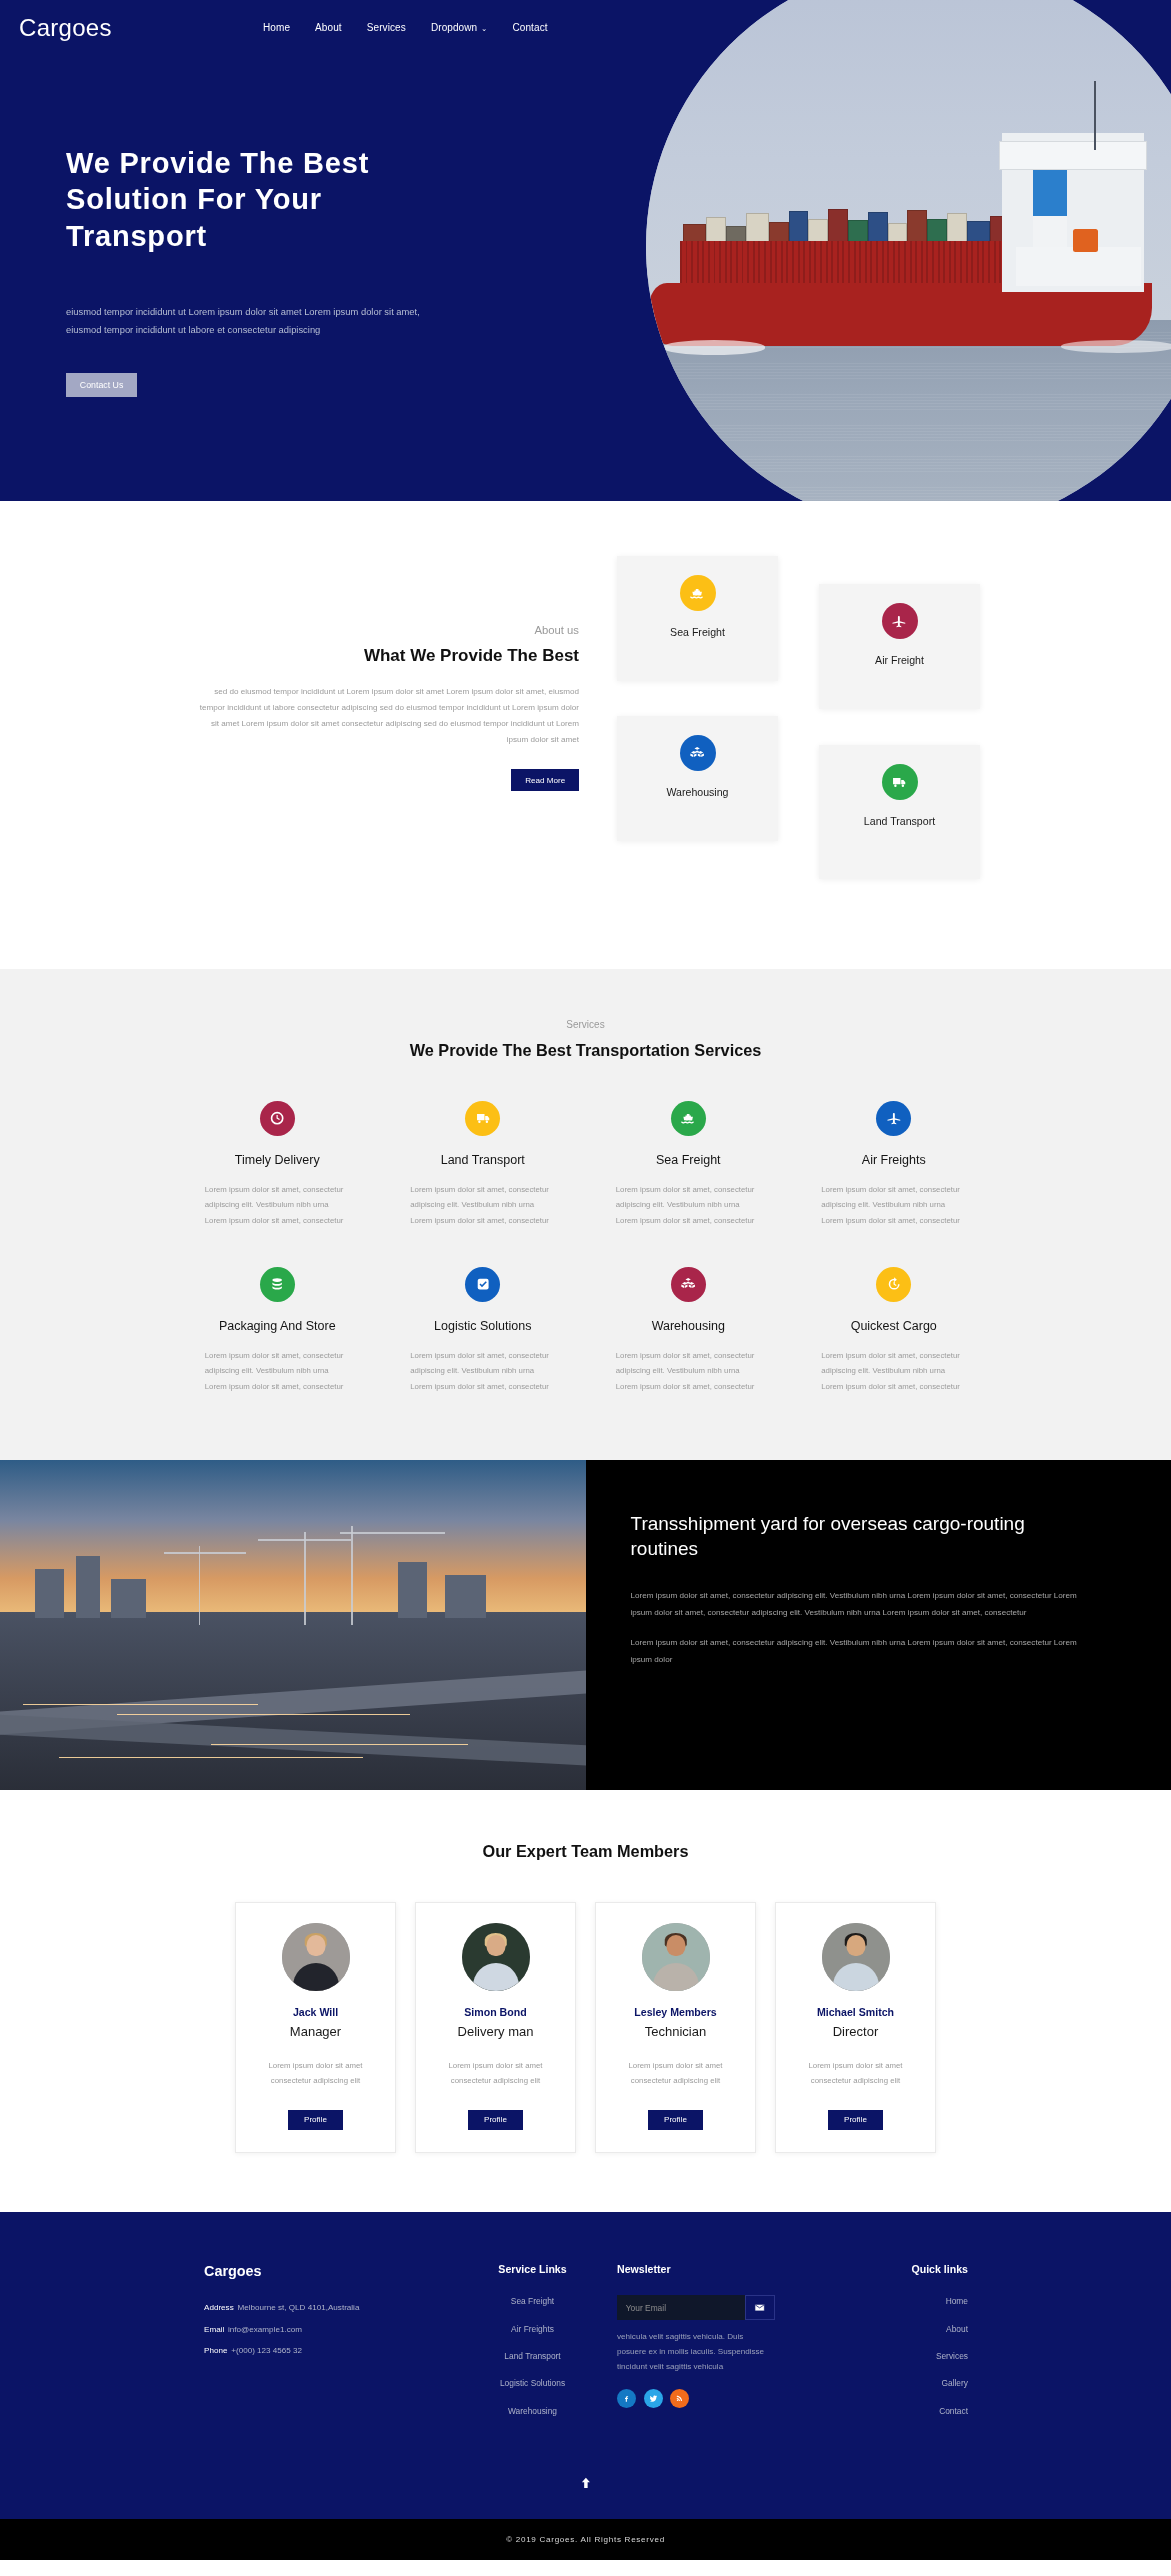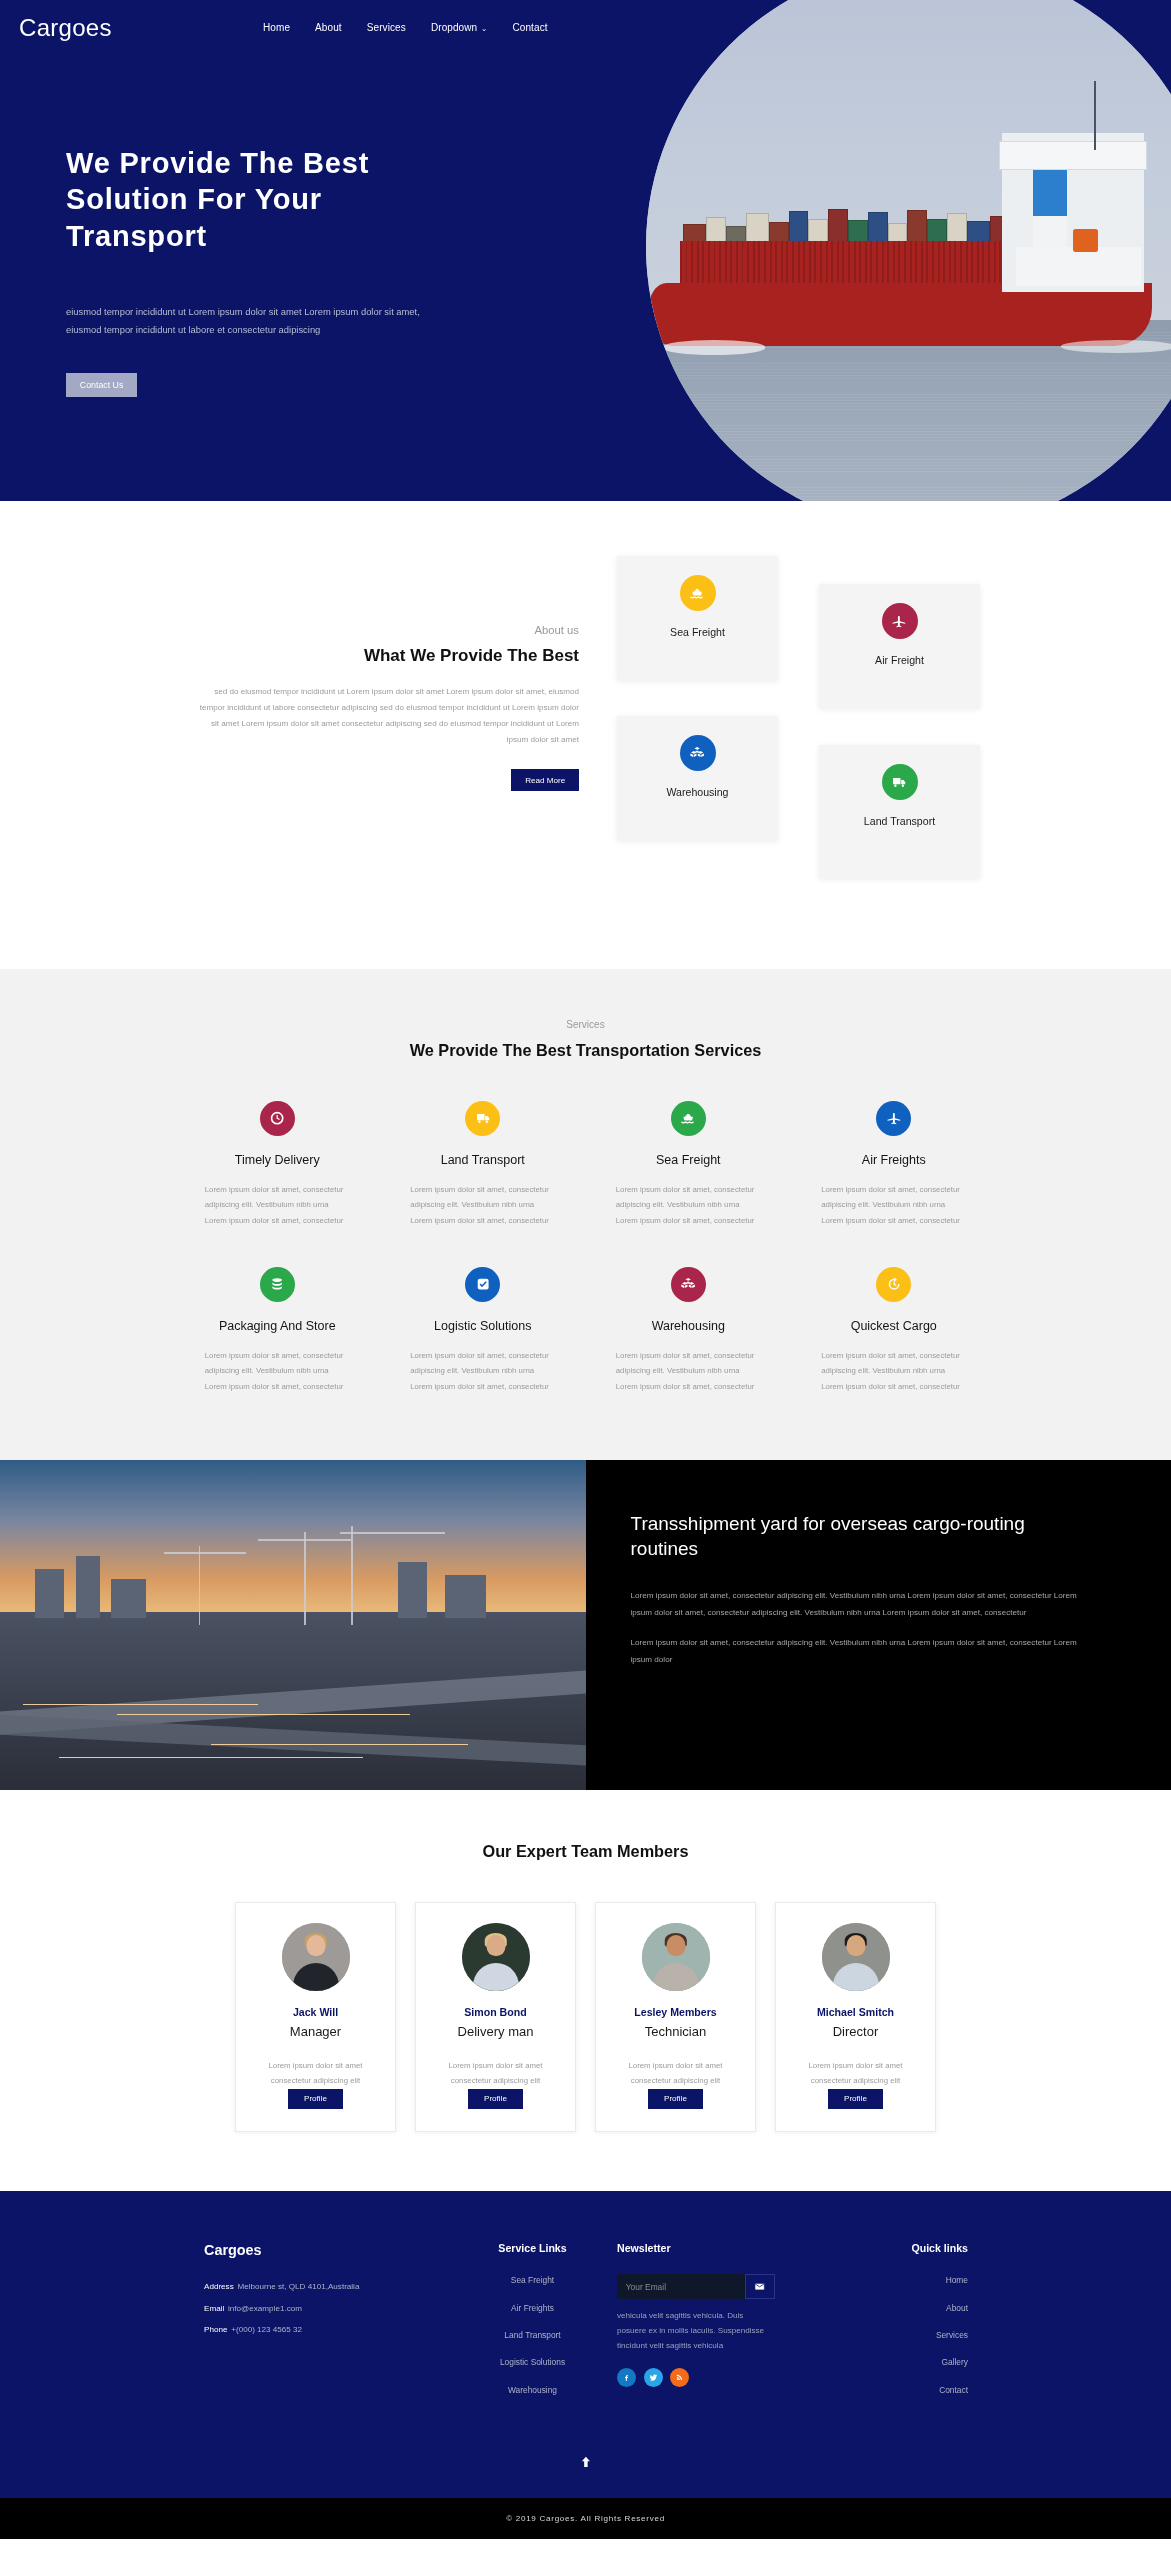--- a/index.html
+++ b/index.html
@@ -262,21 +262,21 @@
   .av-body {
     position: absolute; left: 50%; transform: translateX(-50%);
     width: 46px; height: 30px; bottom: -2.5px; border-radius: 24px 24px 0 0;
   }
   .av-hair {
     position: absolute; left: 50%; transform: translateX(-50%);
     width: 22.5px; height: 13.8px; top: 10px; border-radius: 50% 50% 20% 20%;
   }
   .tname { font-size: 10.6px; font-weight: 700; color: #0b1466; margin-bottom: 6.3px; }
   .trole { font-size: 13px; color: #1b1b1b; margin-bottom: 19px; }
-  .tdesc { font-size: 7.8px; color: #9b9b9b; line-height: 1.95; }
+  .tdesc { font-size: 7.8px; color: #9b9b9b; line-height: 1.95; margin-bottom: 21px; }
   .btn-profile {
     background: #0b1466; color: #fff; border: none;
     font-size: 8.1px; padding: 5.6px 16.3px; cursor: pointer; font-family: inherit;
   }
 
   
   .footer { background: #0b1466; padding: 51px 0 0 0; }
   .footer-cols {
     width: 763px; margin: 0 auto;
     display: grid;

